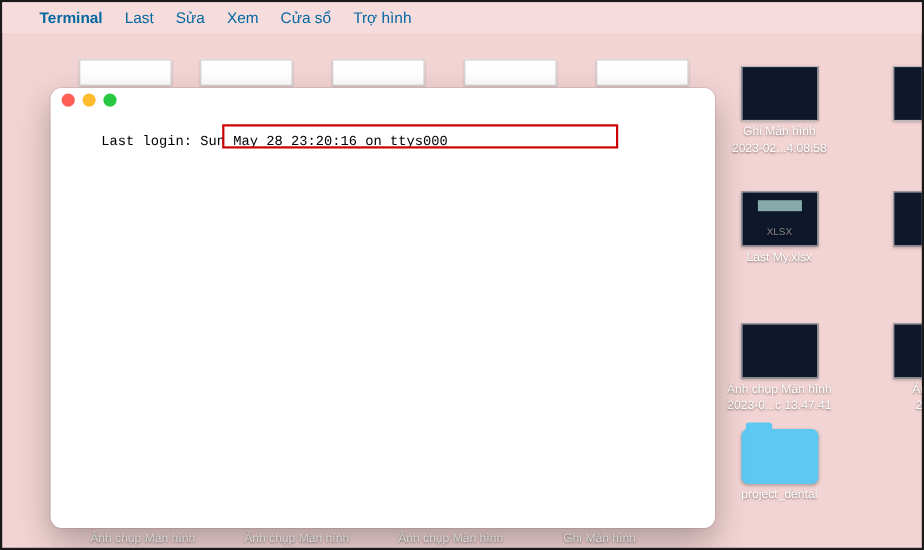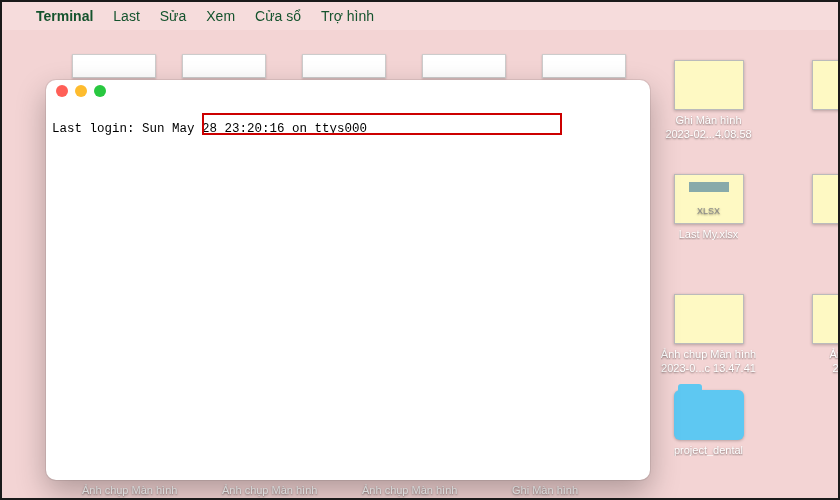--- a/index.html
+++ b/index.html
@@ -15,21 +15,21 @@
   .menubar {
     position: absolute;
     top: 0; left: 0; right: 0;
     height: 28px;
     background: rgba(245,220,220,0.95);
     display: flex;
     align-items: center;
     padding: 12px 14px;
     gap: 20px;
     font-size: 14px;
-    color: #14532d;
+    color: #0369a1;
   }
   .menubar .apple {
     font-size: 17px;
     line-height: 1;
     color: #000;
   }
   .menubar .appname { font-weight: 700; }
   .menubar .item { cursor: default; }
 
   
@@ -37,21 +37,21 @@
     position: absolute;
     width: 115px;
     text-align: center;
     font-size: 11px;
     color: #fff;
     text-shadow: 0 1px 2px rgba(0,0,0,0.5);
   }
   .desktop-icon .thumb {
     width: 70px; height: 50px;
     margin: 0 auto 4px;
-    background: #fef9c3;
+    background: #0f172a;
     border: 1px solid #bbb;
     box-shadow: 0 1px 3px rgba(0,0,0,0.25);
     display: flex; align-items: center; justify-content: center;
     font-size: 8px; color: #999;
   }
   .desktop-icon .thumb.xlsx {
     flex-direction: column;
   }
   .desktop-icon .thumb.xlsx .bar {
     background: #8aa; width: 40px; height: 10px; margin-bottom: 14px;
@@ -111,20 +111,21 @@
   .tl-btn.red { background:#ff5f57; }
   .tl-btn.yel { background:#febc2e; }
   .tl-btn.grn { background:#28c840; }
   .term-body {
     padding: 2px 6px;
     font-family: "Menlo", "Monaco", "Courier New", monospace;
     font-size: 12.5px;
     color: #000;
     line-height: 1.35;
     white-space: pre;
+    margin-left: 40px;
   }
   .term-line { display: block; }
   .prompt-line { position: relative; }
   .cmd-wrap {
     display: inline-block;
     position: relative;
   }
   .highlight-box {
     position: absolute;
     border: 2px solid #cc0000;

